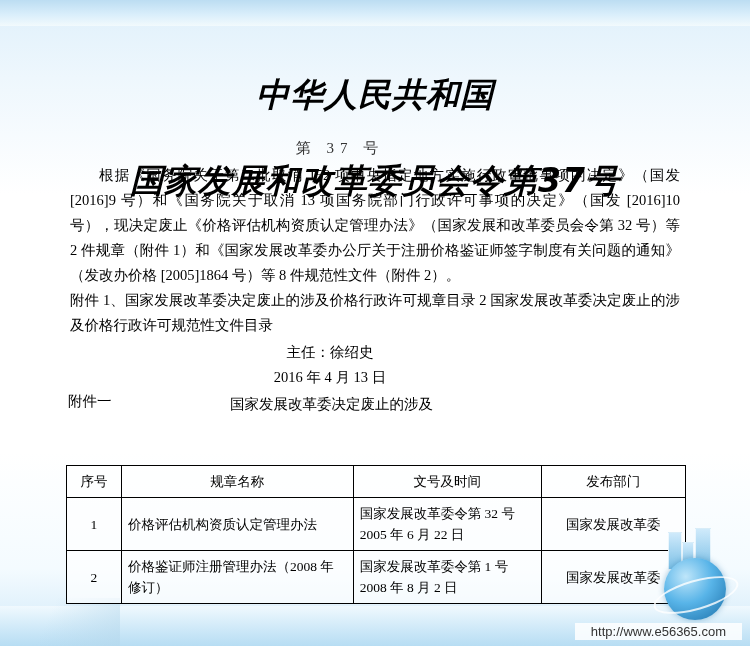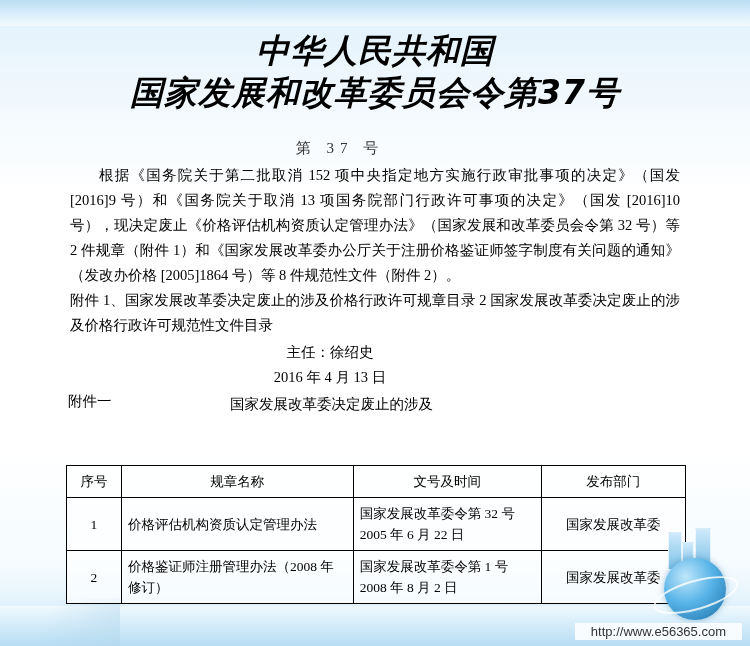--- a/index.html
+++ b/index.html
@@ -48,20 +48,21 @@
     text-align: center;
   }
   .title-line {
     font-family: "DejaVu Sans", "Liberation Sans", sans-serif;
     font-weight: bold;
     font-style: italic;
     font-size: 33px;
     line-height: 42px;
     color: #000000;
     letter-spacing: 1px;
+    margin-top: 44px;
   }
   .doc-subtitle {
     position: absolute;
     left: 0;
     top: 139px;
     width: 680px;
     text-align: center;
     font-size: 15px;
     color: #333333;
     letter-spacing: 6px;

